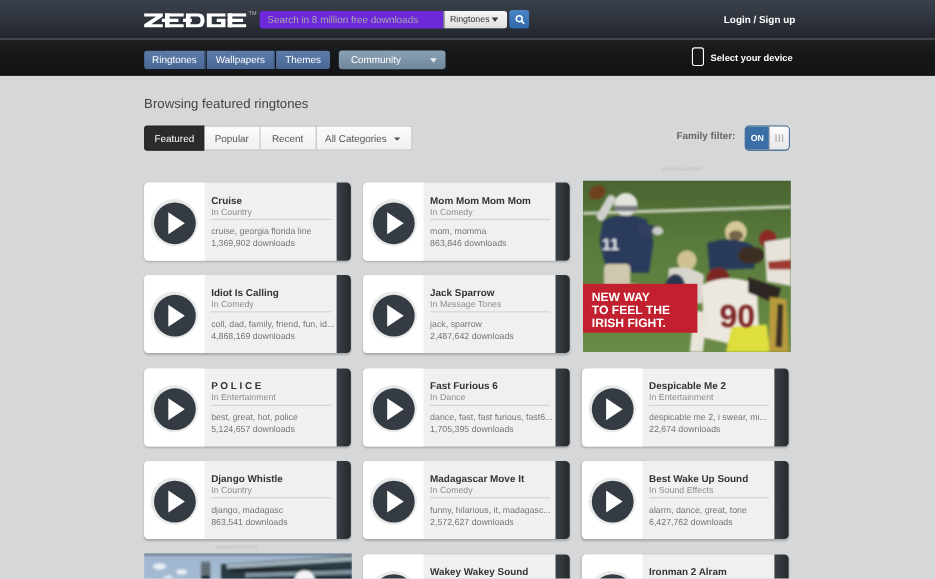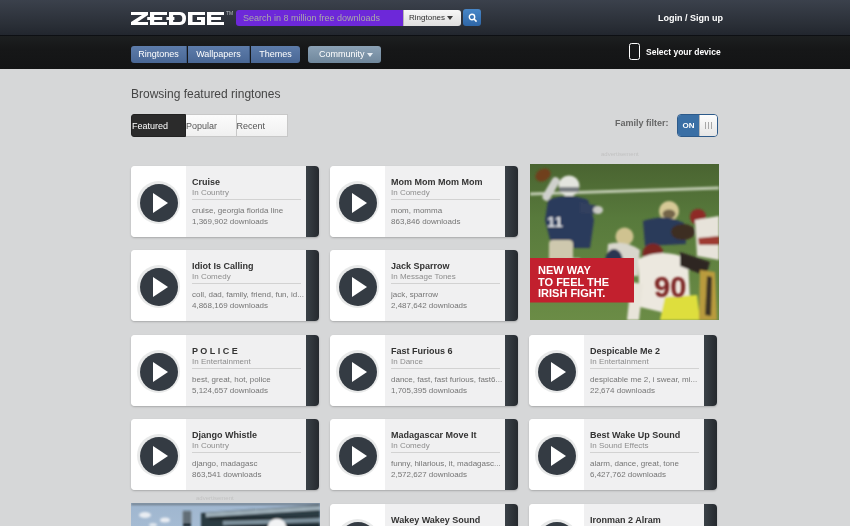--- a/index.html
+++ b/index.html
@@ -25,33 +25,33 @@
   border-left:3.5px solid transparent; border-right:3.5px solid transparent; border-top:4px solid #3a3a3a; }
 #searchbtn { position:absolute; left:463px; top:9px; width:18px; height:17px;
   background:linear-gradient(#4887c8,#2e66a6); border-radius:3px; }
 #searchbtn svg { position:absolute; left:4.5px; top:4px; }
 #login { position:absolute; left:658px; top:13px; color:#fff; font-size:9px;font-weight:bold; }
 
 #navgrp { position:absolute; left:131px; top:46px; height:17px; width:169px; border-radius:3px;
   overflow:hidden; }
 .navbtn { position:absolute; top:0; height:17px; line-height:17px; text-align:center;
   background:linear-gradient(#5d7caa,#496795); color:#fff; font-size:9px; }
-#community { position:absolute; left:308px; top:46px; width:73px; height:17px; line-height:17px;
+#community { position:absolute; left:308px; top:46px; width:97px; height:17px; line-height:17px;
   background:linear-gradient(#8ba1b5,#6f879c); color:#fff; font-size:9px; border-radius:3px;
   padding-left:11px; }
 #community .car { position:absolute; right:8px; top:7px; width:0; height:0;
   border-left:3.5px solid transparent; border-right:3.5px solid transparent; border-top:4px solid #e8eef4; }
 #phone { position:absolute; left:629px; top:43px; width:11px; height:17px;
   border:1.8px solid #fff; border-radius:2.5px; }
 #devicetxt { position:absolute; left:646px; top:47px; color:#fff; font-size:8.5px; font-weight:bold; }
 
 #heading { position:absolute; left:131px; top:87px; font-size:12px; color:#454545;text-align:center; }
 
 #tabs { position:absolute; left:131px; top:113.5px; height:23.5px; }
-.tab { float:left; height:23.5px; line-height:22px; font-size:9px; color:#555; 
+.tab { float:left; height:23.5px; line-height:22px; font-size:9px; color:#555; text-align:center;
   background:linear-gradient(#fcfcfc,#f0f0f0); border:1px solid #c8c8c8; border-left:0; }
 .tab.first { border-left:1px solid #c8c8c8; border-radius:3px 0 0 3px; }
 .tab.active { background:#2b2b2b; color:#fff; border-color:#222; }
 .tab.last { border-radius:0 3px 3px 0; position:relative; }
 .tab.last .car { position:absolute; right:10px; top:10px; width:0; height:0;
   border-left:3px solid transparent; border-right:3px solid transparent; border-top:3.5px solid #555; }
 #famlabel { position:absolute; left:615px; top:117.5px; font-size:9px; font-weight:bold; color:#666; }
 #toggle { position:absolute; left:677px; top:114px; width:41px; height:23px; border-radius:4px;
   overflow:hidden; border:1px solid #2d5a8a; }
 #toggle .on { position:absolute; left:0; top:0; width:21px; height:21px; background:#3a6fa5;
@@ -125,20 +125,21 @@
 <div id="community">Community<span class="car"></span></div>
 <div id="phone"></div>
 <div id="devicetxt">Select your device</div>
 
 <div id="heading">Browsing featured ringtones</div>
 
 <div id="tabs">
   <div class="tab first active" style="width:55px">Featured</div>
   <div class="tab" style="width:50.5px">Popular</div>
   <div class="tab" style="width:51px">Recent</div>
+  <div class="tab last" style="width:87px; padding-right:14px">All Categories<span class="car"></span></div>
 </div>
 <div id="famlabel">Family filter:</div>
 <div id="toggle">
   <div class="on">ON</div>
   <div class="grip">
       <i style="left:5px"></i>
       <i style="left:8px"></i>
       <i style="left:11px"></i>
     </div>
 </div>

